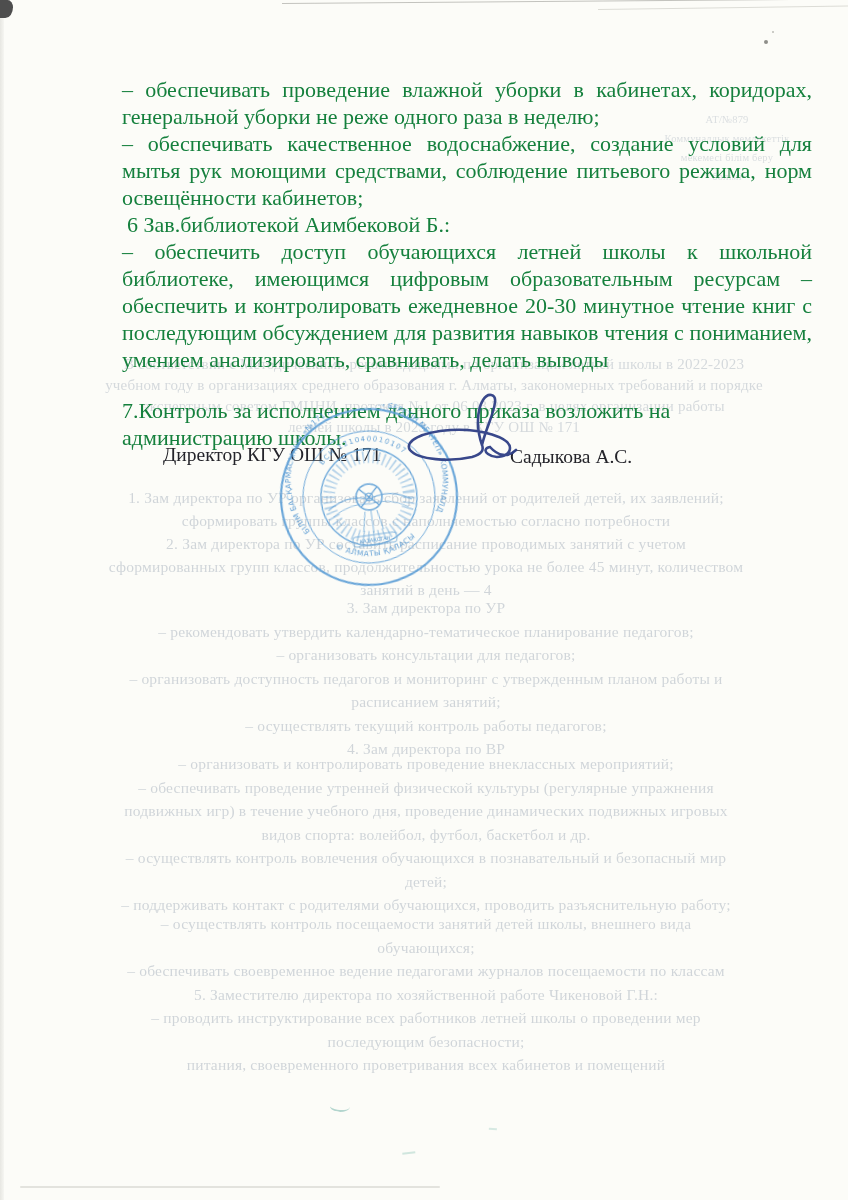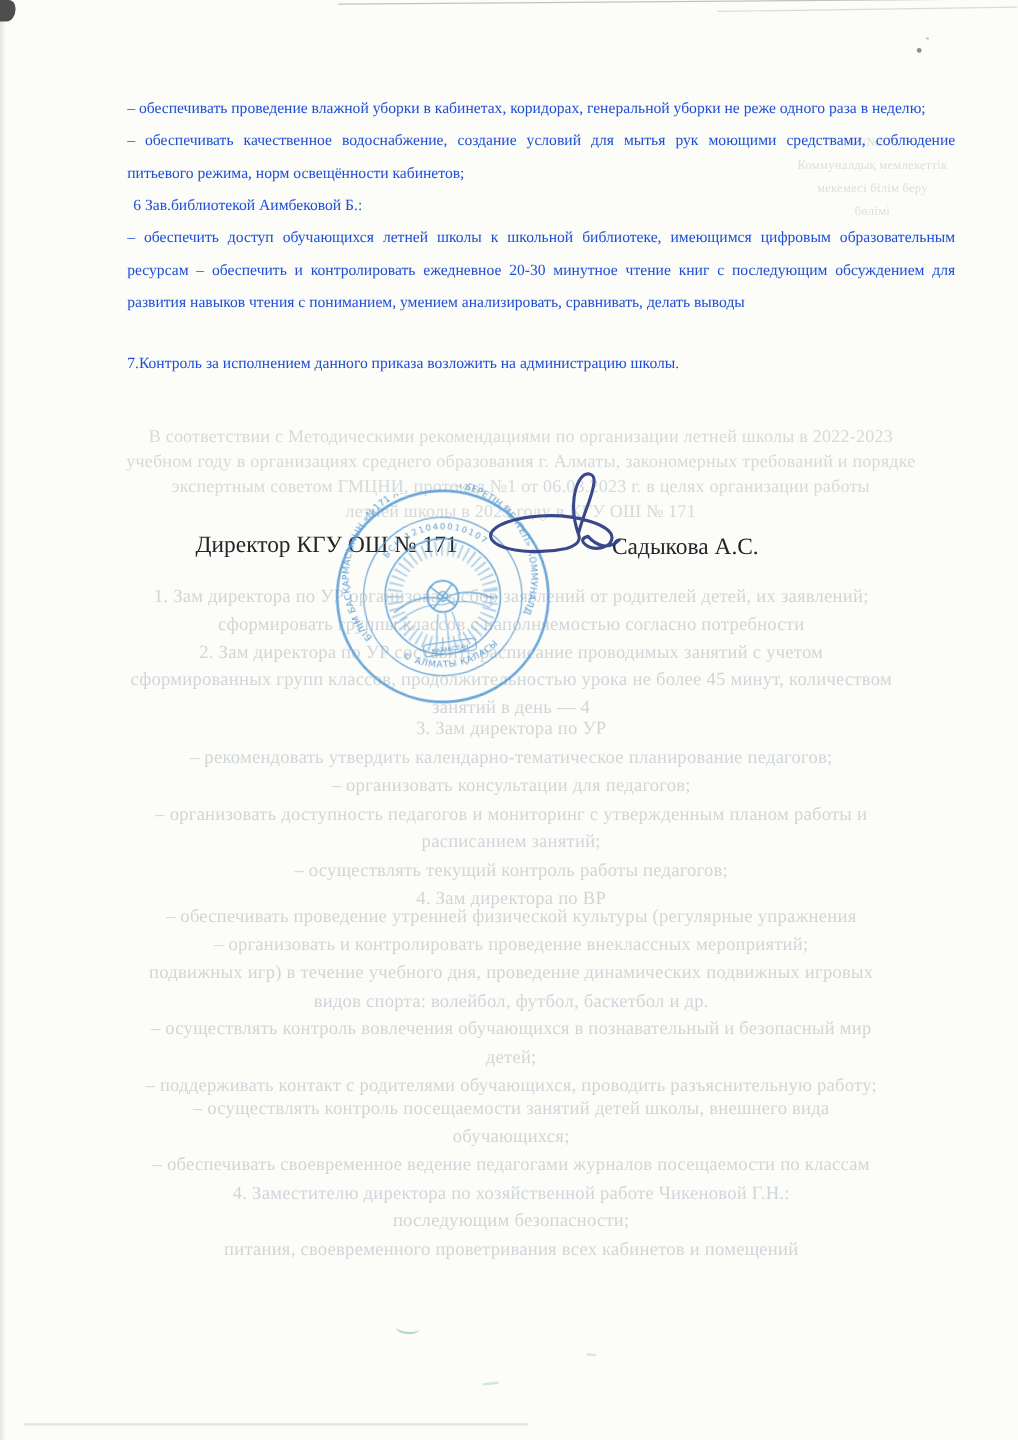--- a/index.html
+++ b/index.html
@@ -32,22 +32,22 @@
          font-family:"Liberation Serif", serif;text-align:center;letter-spacing:.2px;}
   .bleed .bl{white-space:nowrap;overflow:hidden;}
   .bleed-a{left:84px;top:318px;width:700px;font-size:15px;line-height:21px;opacity:.38;margin-top:36px;}
   .bleed-b{left:64px;top:486px;width:724px;font-size:15.5px;line-height:23px;}
   .bleed-c{left:64px;top:596px;width:724px;font-size:15.5px;line-height:23.5px;}
   .bleed-d{left:64px;top:752px;width:724px;font-size:15.5px;line-height:23.5px;}
   .bleed-e{left:64px;top:912px;width:724px;font-size:15.5px;line-height:23.5px;}
   .bleed-frag{left:652px;top:110px;width:150px;font-size:10.5px;line-height:19px;opacity:.32;}
 
   
-  .doc-text{position:absolute;left:106px;top:76px;width:690px;color:#1d4ed8;
-            font-size:13px;line-height:27px;text-align:justify;}
+  .doc-text{position:absolute;left:122px;top:76px;width:690px;color:#15803d;
+            font-size:22px;line-height:27px;text-align:justify;}
   .doc-text p{margin:0;}
   .doc-text p:nth-of-type(3){padding-left:5px;text-align:left;}
   .doc-text p:nth-of-type(5){text-align:left;margin-top:24px;}
 
   .sig-title{position:absolute;left:163px;top:444px;color:#24242a;font-size:19.5px;white-space:nowrap;}
   .sig-name{position:absolute;left:510px;top:446px;color:#24242a;font-size:19.5px;white-space:nowrap;}
 
   
   .stamp{position:absolute;left:279px;top:407px;width:180px;height:180px;
          transform:rotate(-8deg);opacity:.9;filter:blur(0.3px);}
@@ -96,34 +96,35 @@
     <div class="bl">3. Зам директора по УР</div>
     <div class="bl">– рекомендовать утвердить календарно-тематическое планирование педагогов;</div>
     <div class="bl">– организовать консультации для педагогов;</div>
     <div class="bl">– организовать доступность педагогов и мониторинг с утвержденным планом работы и</div>
     <div class="bl">расписанием занятий;</div>
     <div class="bl">– осуществлять текущий контроль работы педагогов;</div>
     <div class="bl">4. Зам директора по ВР</div>
   </div>
 
   <div class="bleed bleed-d">
+    <div class="bl">– организовать и контролировать проведение внеклассных мероприятий;</div>
     <div class="bl">– обеспечивать проведение утренней физической культуры (регулярные упражнения</div>
-    <div class="bl">– организовать и контролировать проведение внеклассных мероприятий;</div>
     <div class="bl">подвижных игр) в течение учебного дня, проведение динамических подвижных игровых</div>
     <div class="bl">видов спорта: волейбол, футбол, баскетбол и др.</div>
     <div class="bl">– осуществлять контроль вовлечения обучающихся в познавательный и безопасный мир</div>
     <div class="bl">детей;</div>
     <div class="bl">– поддерживать контакт с родителями обучающихся, проводить разъяснительную работу;</div>
   </div>
 
   <div class="bleed bleed-e">
     <div class="bl">– осуществлять контроль посещаемости занятий детей школы, внешнего вида</div>
     <div class="bl">обучающихся;</div>
     <div class="bl">– обеспечивать своевременное ведение педагогами журналов посещаемости по классам</div>
-    <div class="bl">4. Заместителю директора по хозяйственной работе Чикеновой Г.Н.:</div>
+    <div class="bl">5. Заместителю директора по хозяйственной работе Чикеновой Г.Н.:</div>
+    <div class="bl">– проводить инструктирование всех работников летней школы о проведении мер</div>
     <div class="bl">последующим безопасности;</div>
     <div class="bl">питания, своевременного проветривания всех кабинетов и помещений</div>
   </div>
 
   <div class="doc-text">
     <p>– обеспечивать проведение влажной уборки в кабинетах, коридорах, генеральной уборки не реже одного раза в неделю;</p>
     <p>– обеспечивать качественное водоснабжение, создание условий для мытья рук моющими средствами, соблюдение питьевого режима, норм освещённости кабинетов;</p>
     <p>6 Зав.библиотекой Аимбековой Б.:</p>
     <p>– обеспечить доступ обучающихся летней школы к школьной библиотеке, имеющимся цифровым образовательным ресурсам – обеспечить и контролировать ежедневное 20-30 минутное чтение книг с последующим обсуждением для развития навыков чтения с пониманием, умением анализировать, сравнивать, делать выводы</p>
     <p>7.Контроль за исполнением данного приказа возложить на администрацию школы.</p>

